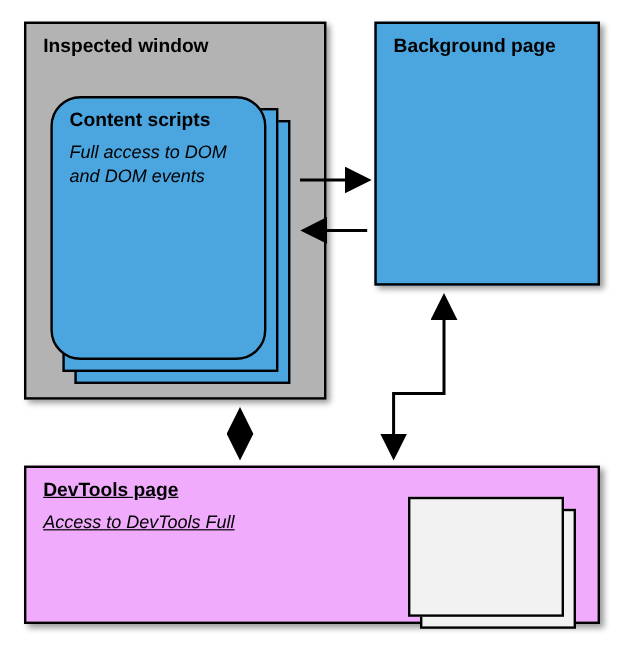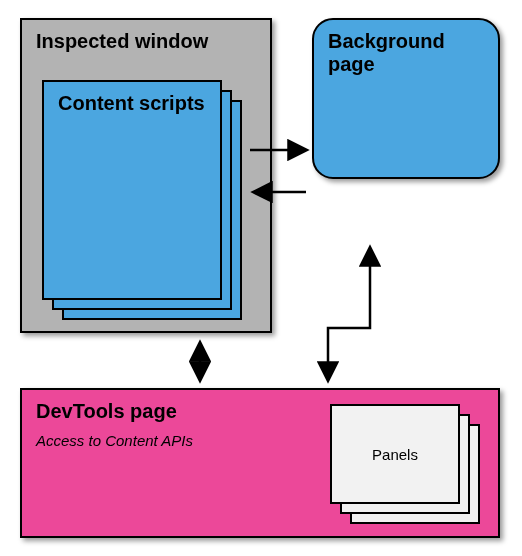--- a/index.html
+++ b/index.html
@@ -24,34 +24,34 @@
     left: 20px;
     top: 18px;
     width: 252px;
     height: 315px;
     background: #b3b3b3;
   }
   .background {
     left: 312px;
     top: 18px;
     width: 188px;
-    height: 161px;
+    height: 220px;
     background: #4ba6e0;
-    border-radius: 21px;
   }
   .devtools {
     left: 20px;
     top: 388px;
     width: 480px;
-    height: 150px;
-    background: #ec4899;
+    height: 132px;
+    background: #f0abfc;
+    text-decoration: underline;
   }
   .title {
     font-weight: bold;
-    font-size: 20px;
+    font-size: 16px;
     margin-bottom: 8px;
   }
   .desc {
     font-style: italic;
     font-size: 15px;
     line-height: 1.35;
     margin-bottom: 10px;
   }
 
   
@@ -60,21 +60,21 @@
   }
   .paper {
     position: absolute;
     border: 2px solid #000;
     box-sizing: border-box;
   }
   .content-stack { left: 42px; top: 80px; width: 200px; height: 240px; }
   .content-stack .paper { width: 180px; height: 220px; background: #4ba6e0; }
   .content-stack .p1 { left: 20px; top: 20px; }
   .content-stack .p2 { left: 10px; top: 10px; }
-  .content-stack .p3 { left: 0; top: 0; padding: 10px 14px; }
+  .content-stack .p3 { left: 0; top: 0; padding: 10px 14px; border-radius: 25px; }
 
   .panels-stack { left: 330px; top: 404px; width: 160px; height: 128px; }
   .panels-stack .paper { width: 130px; height: 100px; background: #f2f2f2; }
   .panels-stack .p1 { left: 20px; top: 20px; }
   .panels-stack .p2 { left: 10px; top: 10px; }
   .panels-stack .p3 { left: 0; top: 0; display:flex; align-items:center; justify-content:center; font-size:15px;}
 
   svg.arrows {
     position: absolute;
     left: 0; top: 0;
@@ -89,38 +89,36 @@
 
   <div class="box inspected">
     <div class="title">Inspected window</div>
   </div>
 
   <div class="stack content-stack">
     <div class="paper p1"></div>
     <div class="paper p2"></div>
     <div class="paper p3">
       <div class="title">Content scripts</div>
+      <div class="desc">Full access to DOM and DOM events</div>
     </div>
   </div>
 
   <div class="box background">
     <div class="title">Background page</div>
   </div>
 
   <div class="box devtools">
     <div class="title">DevTools page</div>
-    <div class="desc">Access to Content APIs</div>
+    <div class="desc">Access to DevTools Full</div>
   </div>
 
   <div class="stack panels-stack">
     <div class="paper p1"></div>
     <div class="paper p2"></div>
-    <div class="paper p3">
-      <span>Panels</span>
-    </div>
   </div>
 
   <svg class="arrows">
     <defs>
       <marker id="ah" viewBox="0 0 12 12" refX="10" refY="6" markerWidth="9" markerHeight="9" orient="auto-start-reverse">
         <path d="M 0 0 L 12 6 L 0 12 z" fill="#000"></path>
       </marker>
     </defs>
 
     <line x1="250" y1="150" x2="306" y2="150" stroke="#000" stroke-width="2.5" marker-end="url(#ah)"></line>

